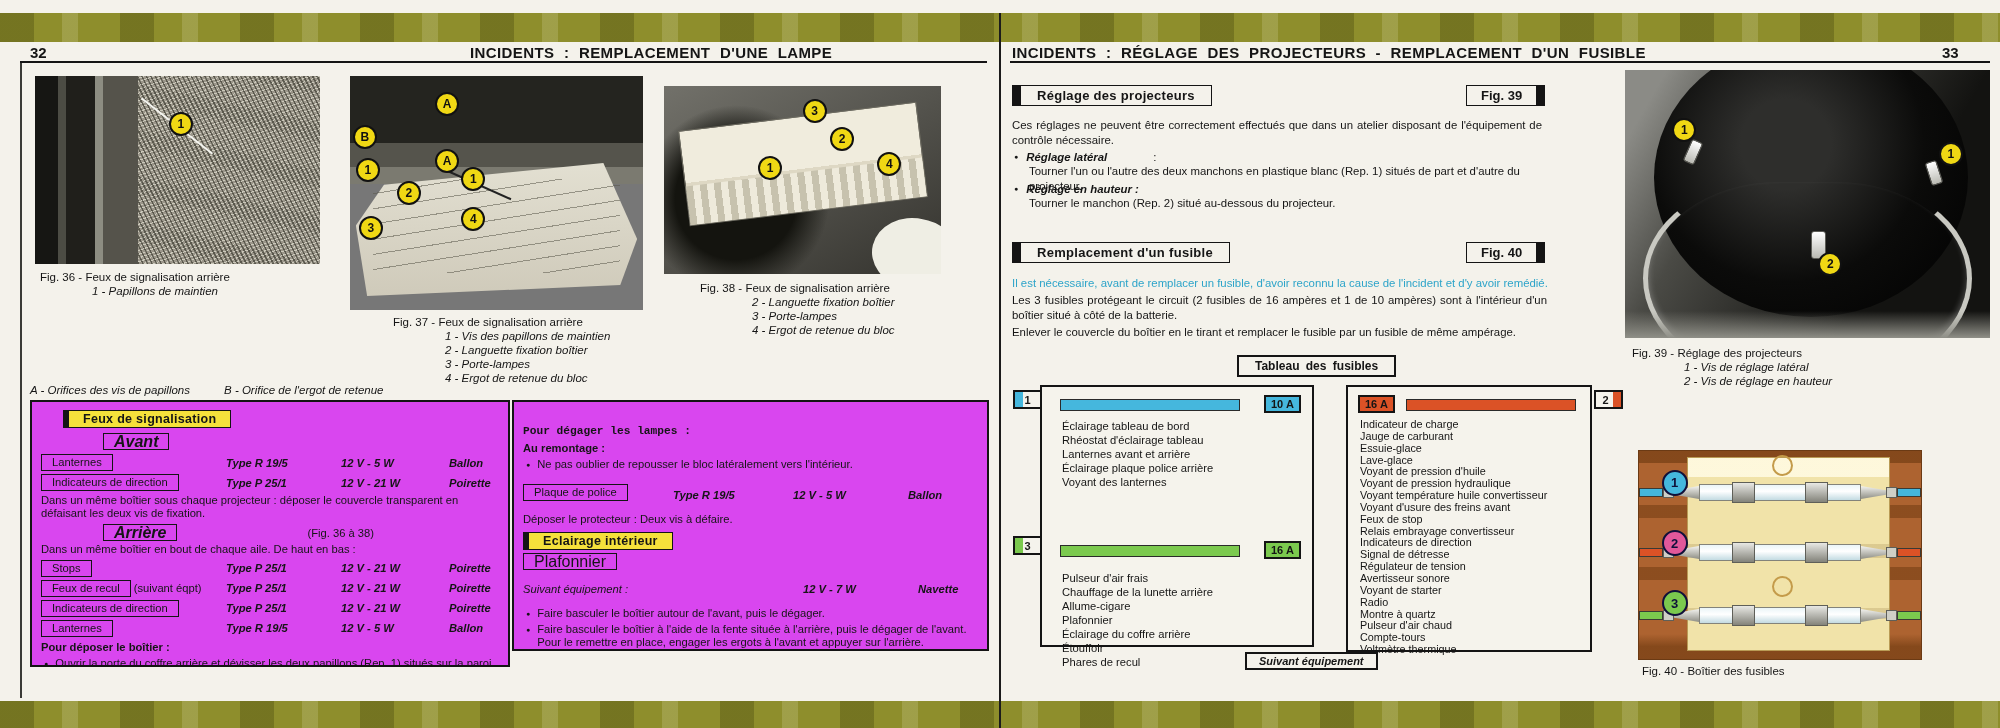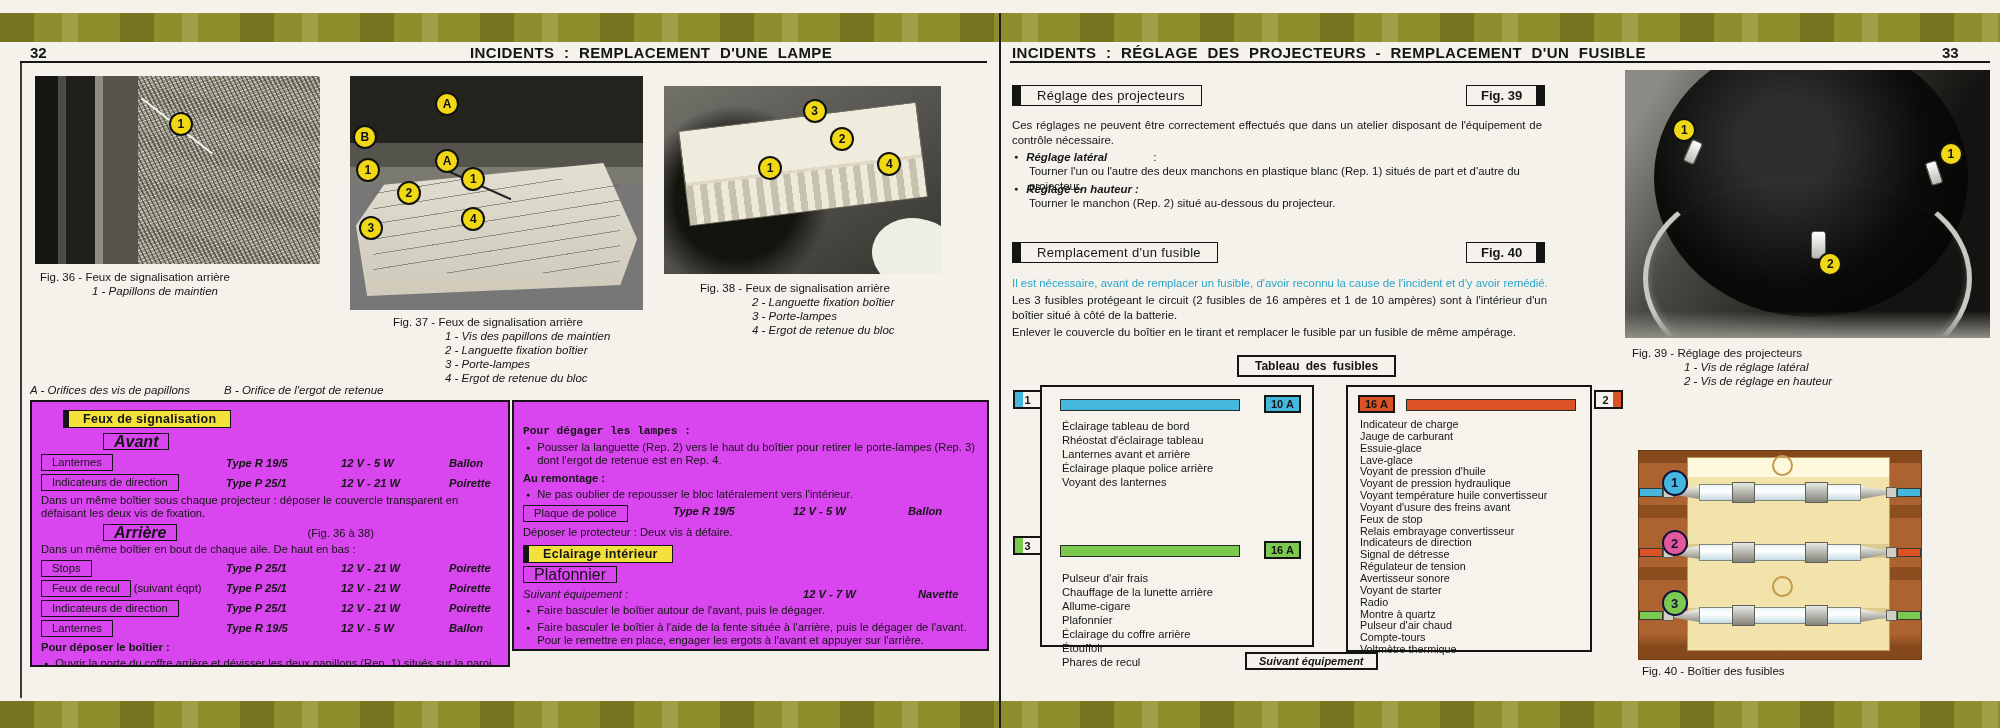--- a/index.html
+++ b/index.html
@@ -59,27 +59,27 @@
   .specbox .txt, .bul, .lead{font-size:11.2px;line-height:1.18;}
   .typ{width:115px;font-style:italic;font-weight:bold;}
   .pow{width:108px;font-style:italic;font-weight:bold;white-space:nowrap;}
   .blb{font-style:italic;font-weight:bold;}
   .suffix{margin-left:3px;}
   .lead{font-weight:bold;margin-top:4px;}
   .bul{display:flex;margin:3px 0;}
   .bul::before{content:"●";font-size:7px;margin:3px 7px 0 3px;}
   .subrow{display:flex;align-items:center;margin:4px 0 2px;}
   .figref{margin-left:130px;font-size:11.2px;}
-  .sline{display:flex;align-items:flex-start;font-size:11.2px;margin:4px 0;}
+  .sline{display:flex;align-items:flex-end;font-size:11.2px;margin:12px 0;}
   .rlabw{width:150px;}  .rtyp{width:120px;font-style:italic;font-weight:bold;}
   .rpow{width:115px;font-style:italic;font-weight:bold;} 
 
   
   .hbox{position:absolute;border:1px solid #141414;border-left:9px solid #141414;
-        padding:2px 16px;font-size:13px;font-weight:normal;letter-spacing:.3px;white-space:nowrap;}
+        padding:2px 16px;font-size:13px;font-weight:bold;letter-spacing:.3px;white-space:nowrap;}
   .figbox{position:absolute;border:1px solid #141414;border-right:9px solid #141414;
         padding:2px 14px;font-size:13px;font-weight:bold;white-space:nowrap;}
   .p33{position:absolute;font-size:11.4px;line-height:1.28;text-align:justify;}
   .blueline{color:#2da4c9;}
   .bul33{position:absolute;font-size:11.4px;line-height:1.25;}
   .bul33 .l1{display:flex;}
   .bul33 .l1::before{content:"●";font-size:7px;margin:3px 8px 0 2px;}
   .bul33 .lbl{font-style:italic;font-weight:bold;}
   .bul33 .colon{margin-left:46px;}
   .bul33 .l2{margin-left:17px;}
@@ -251,23 +251,20 @@
 
     <div class="lead">Pour déposer le boîtier :</div>
     <div class="bul">
         <span>Ouvrir la porte du coffre arrière et dévisser les deux papillons (Rep. 1) situés sur la paroi interne gauche ou droite selon le cas.</span>
       </div>
 
   </div>
 
   <div class="specbox" style="left:512px;top:400px;width:455px;height:233px;">
     <div class="lead" style="margin-top:16px;font-family:Liberation Mono, monospace;">Pour dégager les lampes :</div>
-    <div class="bul">
-        <span>Pousser la languette (Rep. 2) vers le haut du boîtier pour retirer le porte-lampes (Rep. 3) dont l'ergot de retenue est en Rep. 4.</span>
-      </div>
     <div class="lead">Au remontage :</div>
     <div class="bul">
         <span>Ne pas oublier de repousser le bloc latéralement vers l'intérieur.</span>
       </div>
 
     <div class="sline">
       <span class="rlabw"><span class="lbox">Plaque de police</span></span>
       <span class="rtyp">Type R 19/5</span>
       <span class="rpow">12 V - 5 W</span>
       <span class="blb">Ballon</span>

